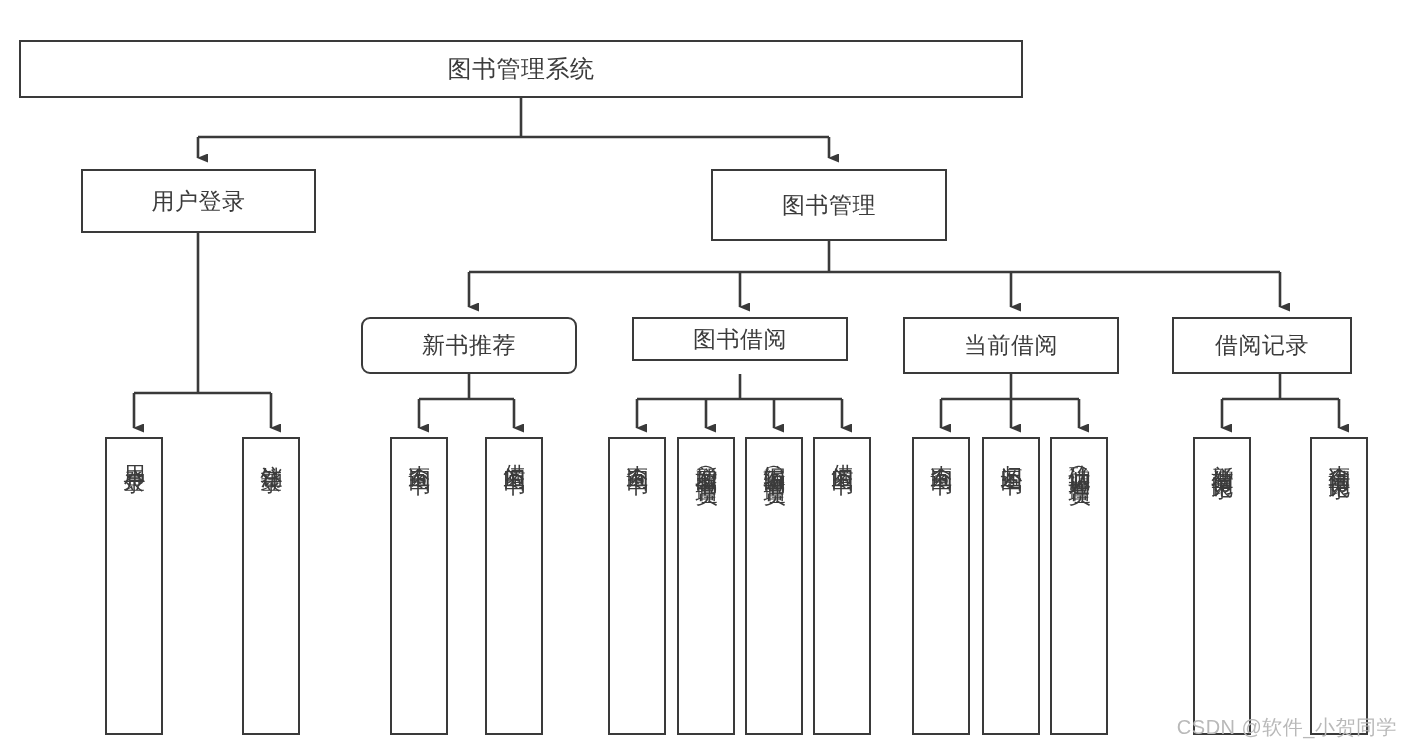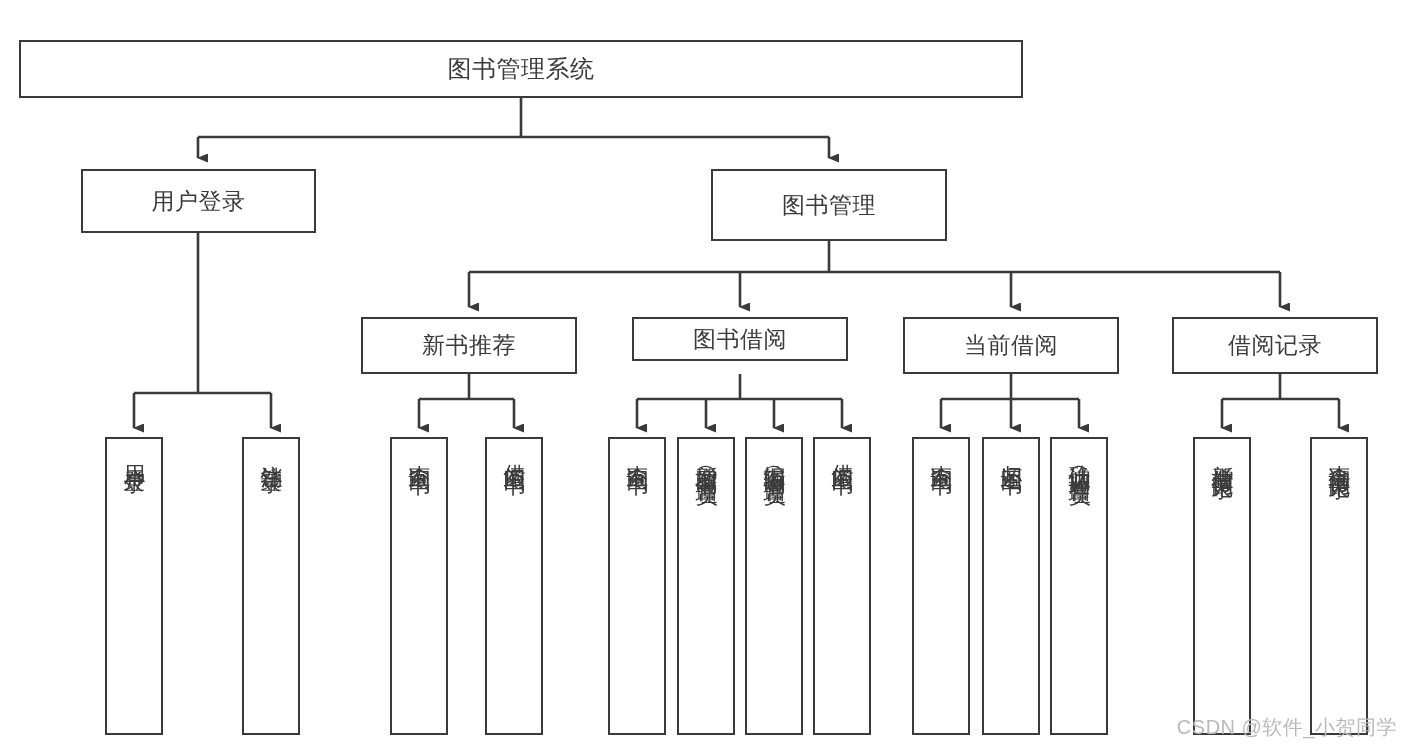--- a/index.html
+++ b/index.html
@@ -132,33 +132,33 @@
   </div>
 
   <div class="node horizontal" style="left:81px; top:169px; width:235px; height:64px;">
     <span class="lbl">用户登录</span>
   </div>
 
   <div class="node horizontal" style="left:711px; top:169px; width:236px; height:72px;">
     <span class="lbl">图书管理</span>
   </div>
 
-  <div class="node horizontal" style="left:361px; top:317px; width:216px; height:57px;">
+  <div class="node horizontal" style="left:361px; top:317px; width:216px; height:57px;border-radius:9px;">
     <span class="lbl">新书推荐</span>
   </div>
 
   <div class="node horizontal" style="left:632px; top:317px; width:216px; height:44px;">
     <span class="lbl">图书借阅</span>
   </div>
 
   <div class="node horizontal" style="left:903px; top:317px; width:216px; height:57px;">
     <span class="lbl">当前借阅</span>
   </div>
 
-  <div class="node horizontal" style="left:1172px; top:317px; width:206px; height:57px;">
+  <div class="node horizontal" style="left:1172px; top:317px; width:180px; height:57px;">
     <span class="lbl">借阅记录</span>
   </div>
 
   <div class="node vertical" style="left:105px; top:437px; width:58px; height:298px;">
     <span class="lbl">用户登录</span>
   </div>
 
   <div class="node vertical" style="left:242px; top:437px; width:58px; height:298px;">
     <span class="lbl">注销登录</span>
   </div>

